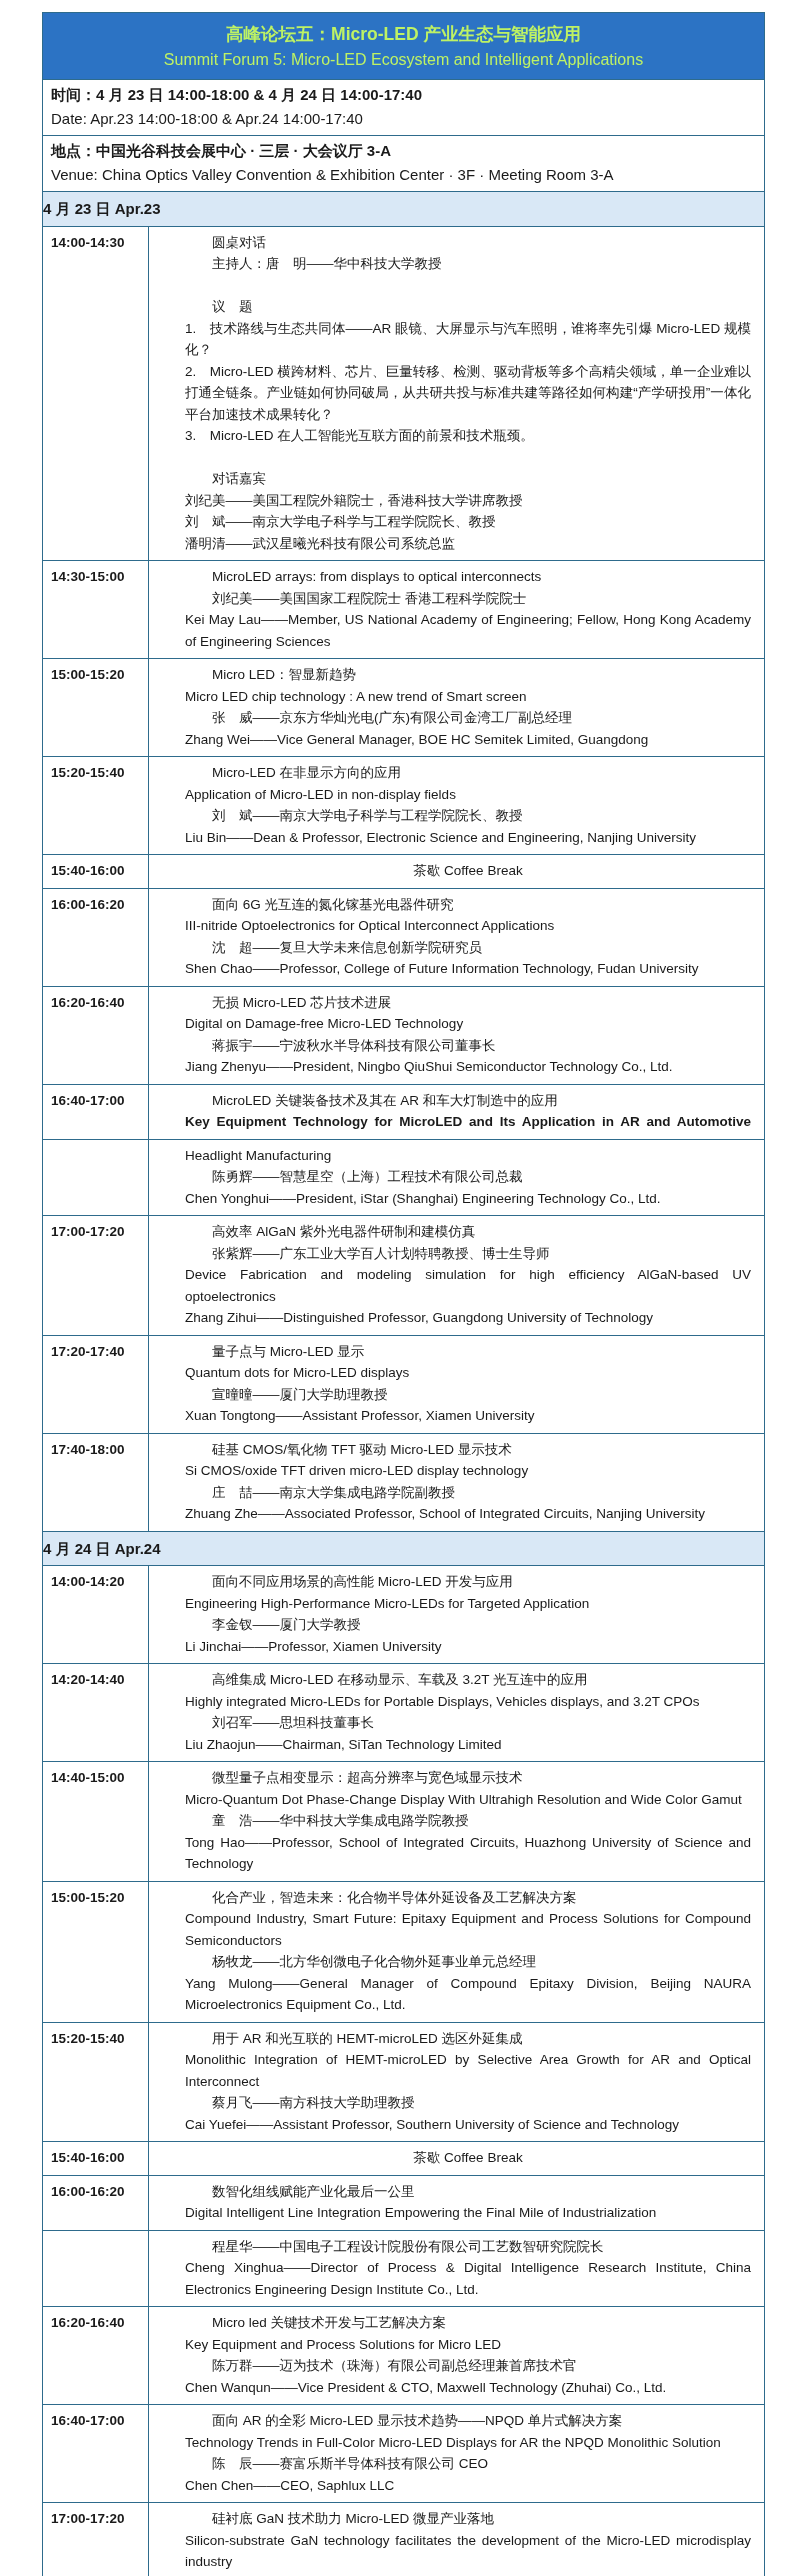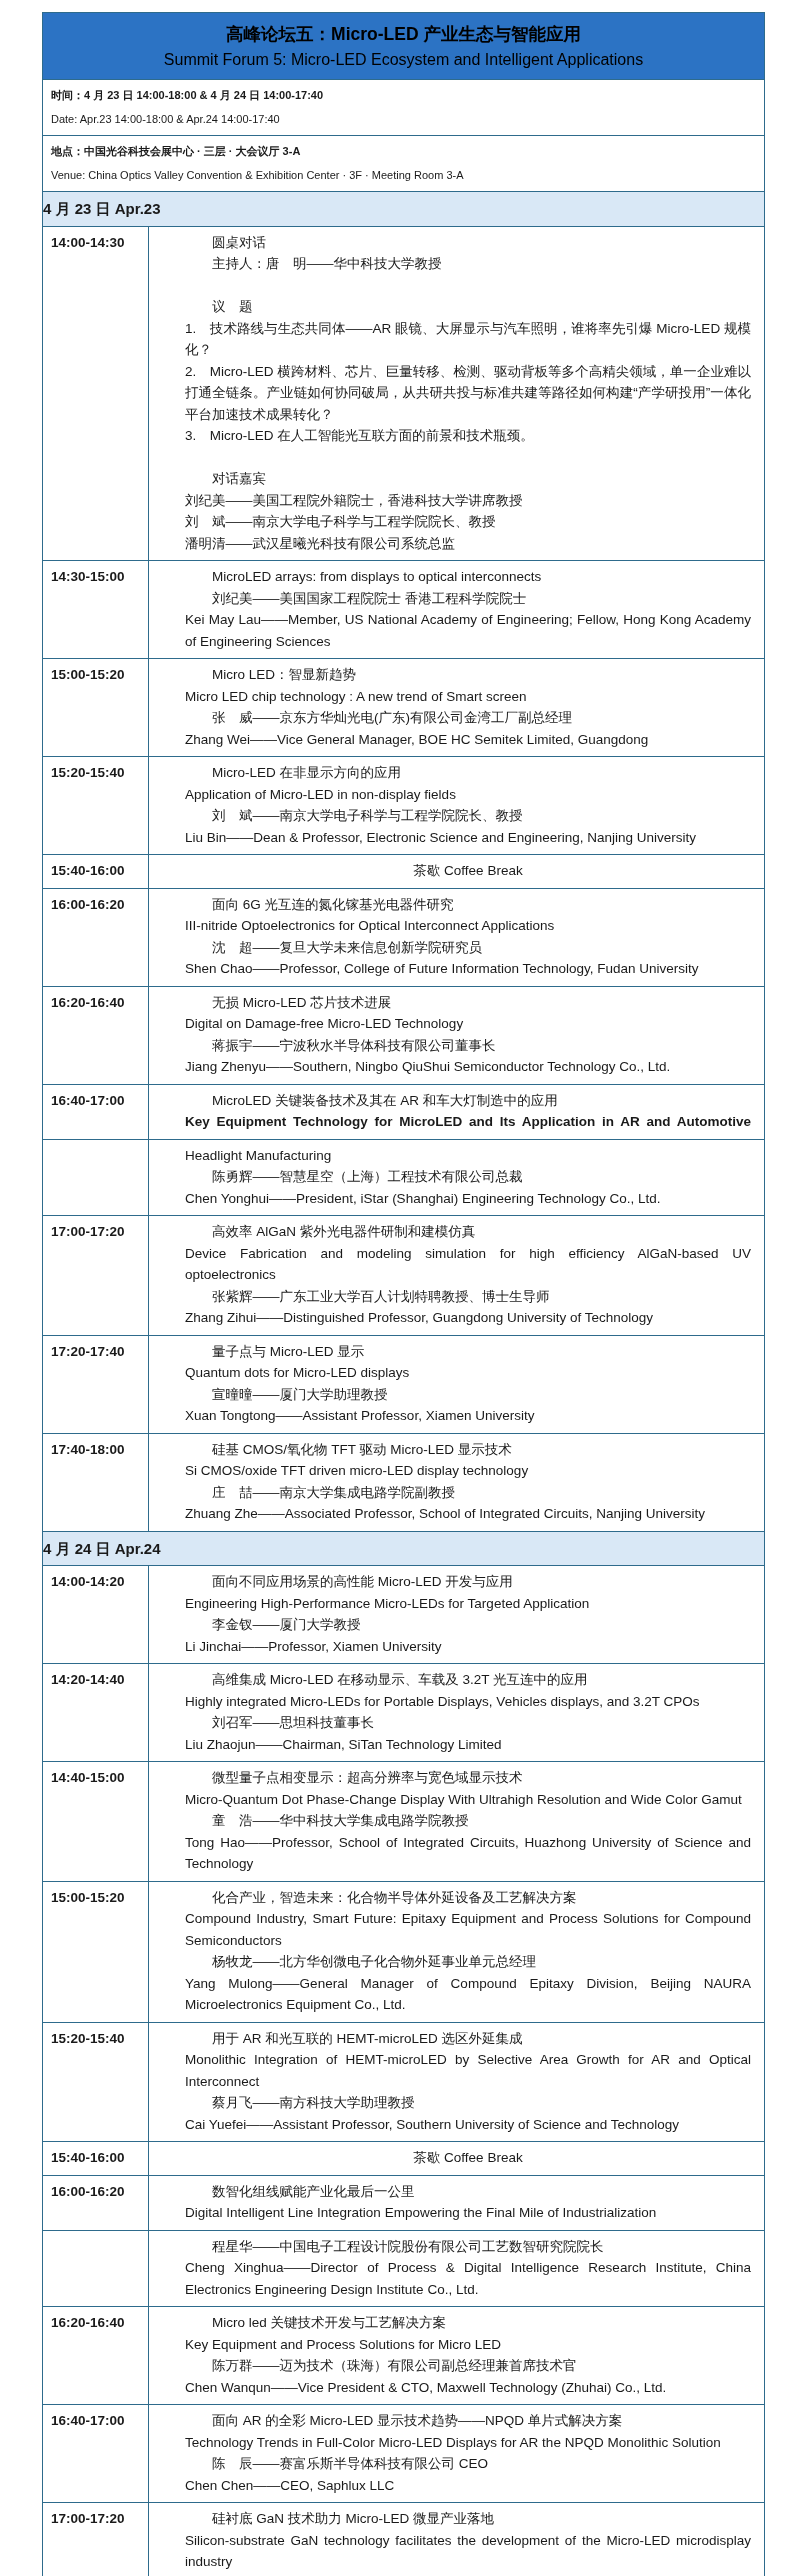--- a/index.html
+++ b/index.html
@@ -14,29 +14,29 @@
     width:792px;
     font-family:"Liberation Sans","DejaVu Sans",sans-serif;
     color:var(--text);
   }
   .doc{padding:12px 27px 20px 42px;width:792px;}
   .tbl{border:1.5px solid var(--border);width:723px;background:#fff;}
   .tbl > * + *{border-top:1.5px solid var(--border);}
 
   .banner{
     background:var(--header-bg);
-    color:#000000;
+    color:#bef264;
     text-align:center;
     padding:7px 6px 8px 6px;
   }
   .banner-zh{font-size:17.5px;font-weight:bold;line-height:1.6;}
   .banner-en{font-size:16px;line-height:1.45;}
 
   .info-row{padding:3px 10px 4px 8px;}
-  .iline{font-size:11px;line-height:24px;text-align:left;}
+  .iline{font-size:15px;line-height:24px;text-align:left;}
   .iline.b{font-weight:bold;}
 
   .day-band{
     background:var(--band-bg);
     text-align:left;
     font-weight:bold;
     font-size:15px;
     padding:7px 0;
     line-height:1.3;
   }
@@ -138,21 +138,21 @@
           <div class="line b">沈　超——复旦大学未来信息创新学院研究员</div>
           <div class="line">Shen Chao——Professor, College of Future Information Technology, Fudan University</div>
         </div>
       </div>
       <div class="srow">
         <div class="time-cell">16:20-16:40</div>
         <div class="content-cell">
           <div class="line b">无损 Micro-LED 芯片技术进展</div>
           <div class="line">Digital on Damage-free Micro-LED Technology</div>
           <div class="line b">蒋振宇——宁波秋水半导体科技有限公司董事长</div>
-          <div class="line">Jiang Zhenyu——Southern, Ningbo QiuShui Semiconductor Technology Co., Ltd.</div>
+          <div class="line">Jiang Zhenyu——President, Ningbo QiuShui Semiconductor Technology Co., Ltd.</div>
         </div>
       </div>
       <div class="srow">
         <div class="time-cell">16:40-17:00</div>
         <div class="content-cell">
           <div class="line b">MicroLED 关键装备技术及其在 AR 和车大灯制造中的应用</div>
           <div class="line jl">Key Equipment Technology for MicroLED and Its Application in AR and Automotive</div>
         </div>
       </div>
       <div class="srow">
@@ -160,22 +160,22 @@
         <div class="content-cell">
           <div class="line">Headlight Manufacturing</div>
           <div class="line b">陈勇辉——智慧星空（上海）工程技术有限公司总裁</div>
           <div class="line">Chen Yonghui——President, iStar (Shanghai) Engineering Technology Co., Ltd.</div>
         </div>
       </div>
       <div class="srow">
         <div class="time-cell">17:00-17:20</div>
         <div class="content-cell">
           <div class="line b">高效率 AlGaN 紫外光电器件研制和建模仿真</div>
+          <div class="line b">张紫辉——广东工业大学百人计划特聘教授、博士生导师</div>
           <div class="line">Device Fabrication and modeling simulation for high efficiency AlGaN-based UV optoelectronics</div>
-          <div class="line b">张紫辉——广东工业大学百人计划特聘教授、博士生导师</div>
           <div class="line">Zhang Zihui——Distinguished Professor, Guangdong University of Technology</div>
         </div>
       </div>
       <div class="srow">
         <div class="time-cell">17:20-17:40</div>
         <div class="content-cell">
           <div class="line b">量子点与 Micro-LED 显示</div>
           <div class="line">Quantum dots for Micro-LED displays</div>
           <div class="line b">宣曈曈——厦门大学助理教授</div>
           <div class="line">Xuan Tongtong——Assistant Professor, Xiamen University</div>

